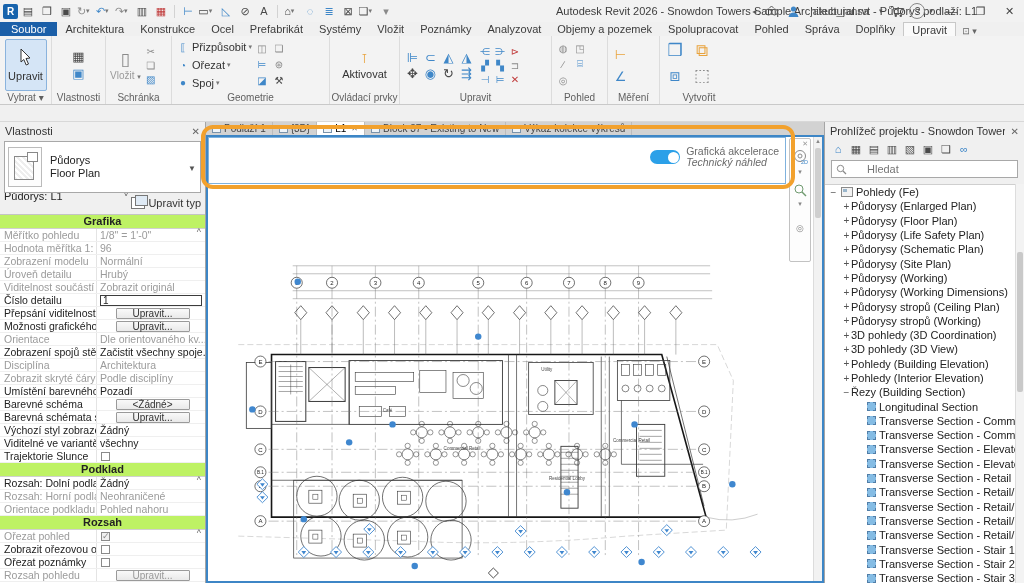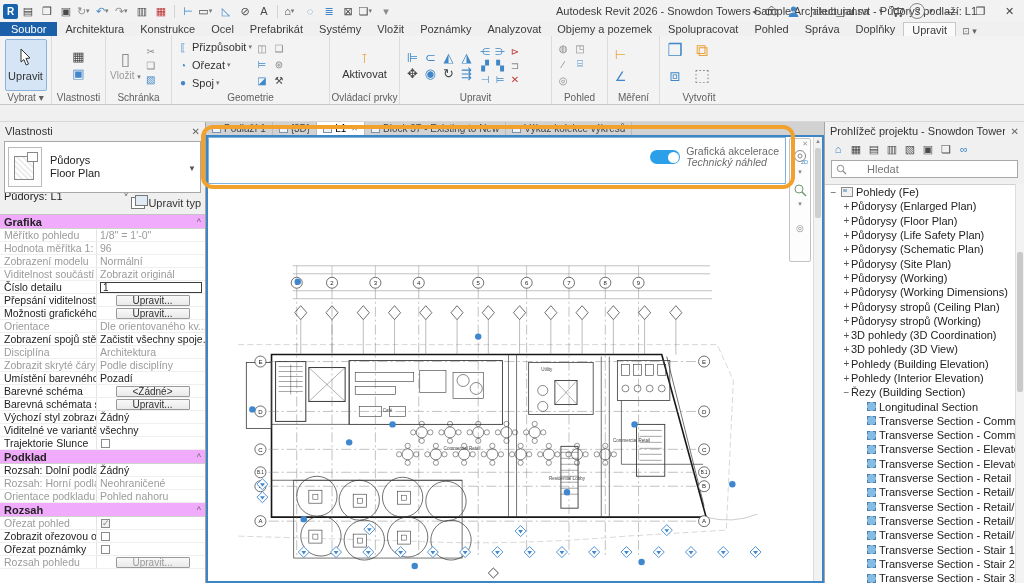--- a/index.html
+++ b/index.html
@@ -56,21 +56,21 @@
   .type-thumb::after { content:""; position:absolute; left:18px; top:4px; width:9px; height:8px; border:1px solid #888; background:#fff; }
   .type-names div { line-height:13px; color:#222; }
   .typebox .dd { position:absolute; right:4px; top:22px; font-size:8px; color:#555; }
   .selrow { height:20px; display:flex; align-items:center; padding:0 4px; gap:3px; }
   .selcombo { flex:1; display:flex; border-bottom:1px solid #9a9a9a; height:27px; color:#222; }
   .selcombo .dd { margin-left:auto; font-size:8px; color:#555; }
   .edit-type { display:flex; align-items:center; gap:3px; color:#333; }
   .et-ic { width:14px; height:12px; border:1px solid #777; position:relative; background:#fff; }
   .et-ic::after { content:""; position:absolute; left:3px; top:-3px; width:11px; height:9px; border:1px solid #777; background:#dfeaf5; }
   .pgrid { position:absolute; left:0; right:0; top:92px; bottom:0; background:#fff; border-top:1px solid #c4c4c4; overflow:hidden; }
-  .sect { height:14px; background:#f0abfc; border-bottom:1px solid #d0d0d0; display:flex; align-items:center; padding:0 4px; font-weight:bold; color:#222; }
+  .sect { height:14px; background:#bef264; border-bottom:1px solid #d0d0d0; display:flex; align-items:center; padding:0 4px; font-weight:bold; color:#222;flex-direction:column; }
   .sect .caret { margin-left:auto; color:#666; font-weight:normal; font-size:9px; }
   .prow { height:13px; display:flex; border-bottom:1px solid #efefef; align-items:center; }
   .plab { width:97px; padding-left:4px; border-right:1px solid #e4e4e4; white-space:nowrap; overflow:hidden; color:#222; font-size:10.5px; }
   .pval { flex:1; padding-left:3px; white-space:nowrap; overflow:hidden; color:#222; font-size:10.5px; display:flex; align-items:center; }
   .dim .plab, .dim .pval { color:#9b9b9b; }
   .pbtn { margin:0 auto; width:74px; height:11px; line-height:10px; text-align:center; font-size:10px; border:1px solid #9a9a9a; background:linear-gradient(#f9f9f9,#e9e9e9); border-radius:1px; color:#333; }
   .dim .pbtn { color:#999; }
   .pinput { width:97%; height:11px; border:1px solid #3c3c3c; background:#fff; font-size:10px; padding-left:2px; display:flex; align-items:center; }
   .chk { width:9px; height:9px; border:1px solid #8a8a8a; background:#fff; margin-left:1px; position:relative; }
   .chk.on { background:#efefef; }
@@ -403,20 +403,24 @@
         <span class="plab">Měřítko pohledu</span>
         <span class="pval">1/8" = 1'-0"</span>
       </div>
       <div class="prow dim">
         <span class="plab">Hodnota měřítka   1:</span>
         <span class="pval">96</span>
       </div>
       <div class="prow dim">
         <span class="plab">Zobrazení modelu</span>
         <span class="pval">Normální</span>
+      </div>
+      <div class="prow dim">
+        <span class="plab">Úroveň detailu</span>
+        <span class="pval">Hrubý</span>
       </div>
       <div class="prow dim">
         <span class="plab">Viditelnost součástí</span>
         <span class="pval">Zobrazit originál</span>
       </div>
       <div class="prow">
         <span class="plab">Číslo detailu</span>
         <span class="pval">
           <span class="pinput">1</span>
         </span>

